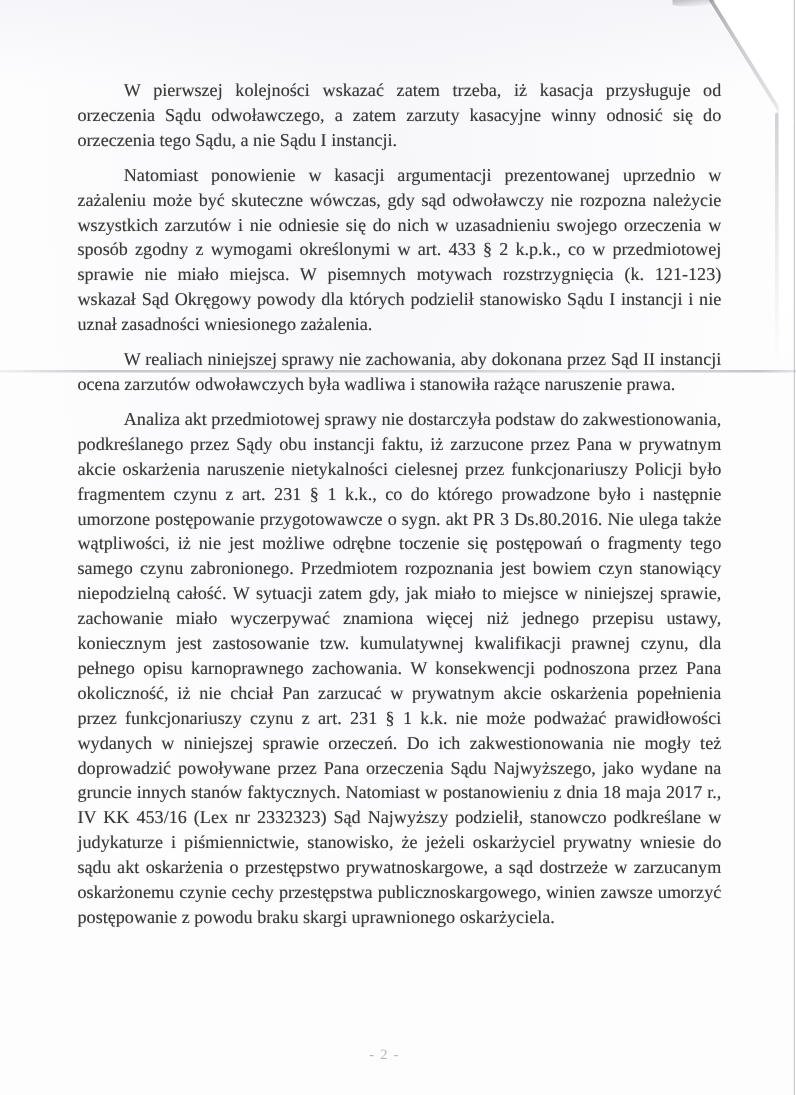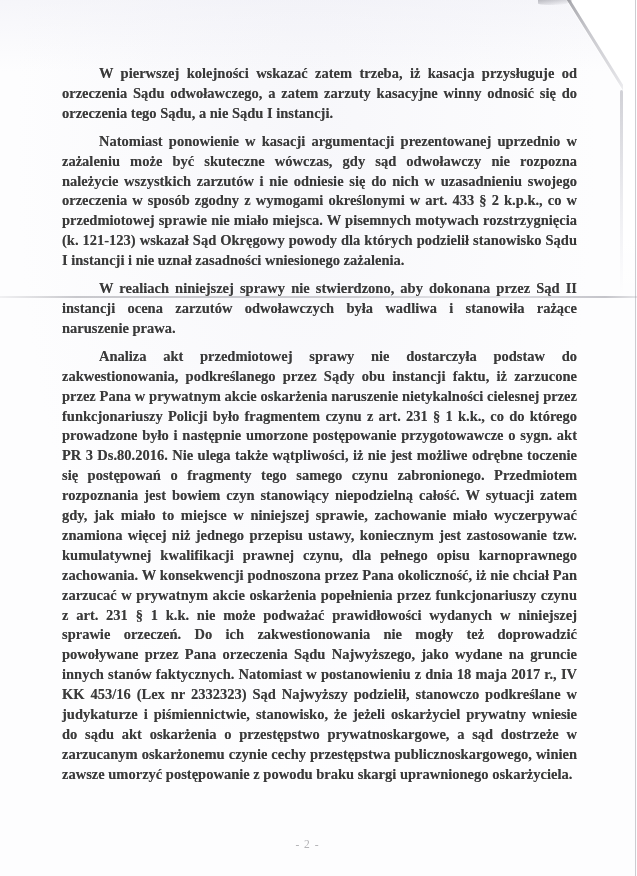--- a/index.html
+++ b/index.html
@@ -30,21 +30,20 @@
     width: 515px;
     color: #3a3a3a;
     font-size: 14.5px;
     line-height: 19.9px;
     text-align: justify;
     text-shadow: 0 0 0.6px rgba(58,58,58,0.5);
   }
   .content p {
     margin: 0 0 8px 0;
     text-indent: 37px;
-    font-weight: bold;
   }
   
   .fold-corner {
     position: absolute;
     top: 0;
     left: 566px;
     width: 71px;
     height: 100px;
     background: linear-gradient(to left bottom, #ffffff 55%, #f7f7fa 80%, rgba(240,240,245,0.6));
     clip-path: polygon(0 0, 71px 0, 71px 100px, 57px 92px);
@@ -130,19 +129,19 @@
   <div class="fold-line"></div>
   <div class="fold-top-smudge"></div>
   <div class="fold-edge-vertical"></div>
   <div class="fold-right-panel"></div>
   <div class="crease"></div>
   <div class="scan-edge"></div>
 
   <div class="content">
     <p>W pierwszej kolejności wskazać zatem trzeba, iż kasacja przysługuje od orzeczenia Sądu odwoławczego, a zatem zarzuty kasacyjne winny odnosić się do orzeczenia tego Sądu, a nie Sądu I instancji.</p>
     <p>Natomiast ponowienie w kasacji argumentacji prezentowanej uprzednio w zażaleniu może być skuteczne wówczas, gdy sąd odwoławczy nie rozpozna należycie wszystkich zarzutów i nie odniesie się do nich w uzasadnieniu swojego orzeczenia w sposób zgodny z wymogami określonymi w art. 433 § 2 k.p.k., co w przedmiotowej sprawie nie miało miejsca. W pisemnych motywach rozstrzygnięcia (k. 121-123) wskazał Sąd Okręgowy powody dla których podzielił stanowisko Sądu I instancji i nie uznał zasadności wniesionego zażalenia.</p>
-    <p>W realiach niniejszej sprawy nie stwierdzono, aby dokonana przez Sąd II instancji ocena zarzutów odwoławczych była wadliwa i stanowiła rażące naruszenie prawa.</p>
+    <p>W realiach niniejszej sprawy nie zachowania, aby dokonana przez Sąd II instancji ocena zarzutów odwoławczych była wadliwa i stanowiła rażące naruszenie prawa.</p>
     <p>Analiza akt przedmiotowej sprawy nie dostarczyła podstaw do zakwestionowania, podkreślanego przez Sądy obu instancji faktu, iż zarzucone przez Pana w prywatnym akcie oskarżenia naruszenie nietykalności cielesnej przez funkcjonariuszy Policji było fragmentem czynu z art. 231 § 1 k.k., co do którego prowadzone było i następnie umorzone postępowanie przygotowawcze o sygn. akt PR 3 Ds.80.2016. Nie ulega także wątpliwości, iż nie jest możliwe odrębne toczenie się postępowań o fragmenty tego samego czynu zabronionego. Przedmiotem rozpoznania jest bowiem czyn stanowiący niepodzielną całość. W sytuacji zatem gdy, jak miało to miejsce w niniejszej sprawie, zachowanie miało wyczerpywać znamiona więcej niż jednego przepisu ustawy, koniecznym jest zastosowanie tzw. kumulatywnej kwalifikacji prawnej czynu, dla pełnego opisu karnoprawnego zachowania. W konsekwencji podnoszona przez Pana okoliczność, iż nie chciał Pan zarzucać w prywatnym akcie oskarżenia popełnienia przez funkcjonariuszy czynu z art. 231 § 1 k.k. nie może podważać prawidłowości wydanych w niniejszej sprawie orzeczeń. Do ich zakwestionowania nie mogły też doprowadzić powoływane przez Pana orzeczenia Sądu Najwyższego, jako wydane na gruncie innych stanów faktycznych. Natomiast w postanowieniu z dnia 18 maja 2017 r., IV KK 453/16 (Lex nr 2332323) Sąd Najwyższy podzielił, stanowczo podkreślane w judykaturze i piśmiennictwie, stanowisko, że jeżeli oskarżyciel prywatny wniesie do sądu akt oskarżenia o przestępstwo prywatnoskargowe, a sąd dostrzeże w zarzucanym oskarżonemu czynie cechy przestępstwa publicznoskargowego, winien zawsze umorzyć postępowanie z powodu braku skargi uprawnionego oskarżyciela.</p>
   </div>
 
   <div class="page-number">- 2 -</div>
 
 </div>
 
 </body></html>

